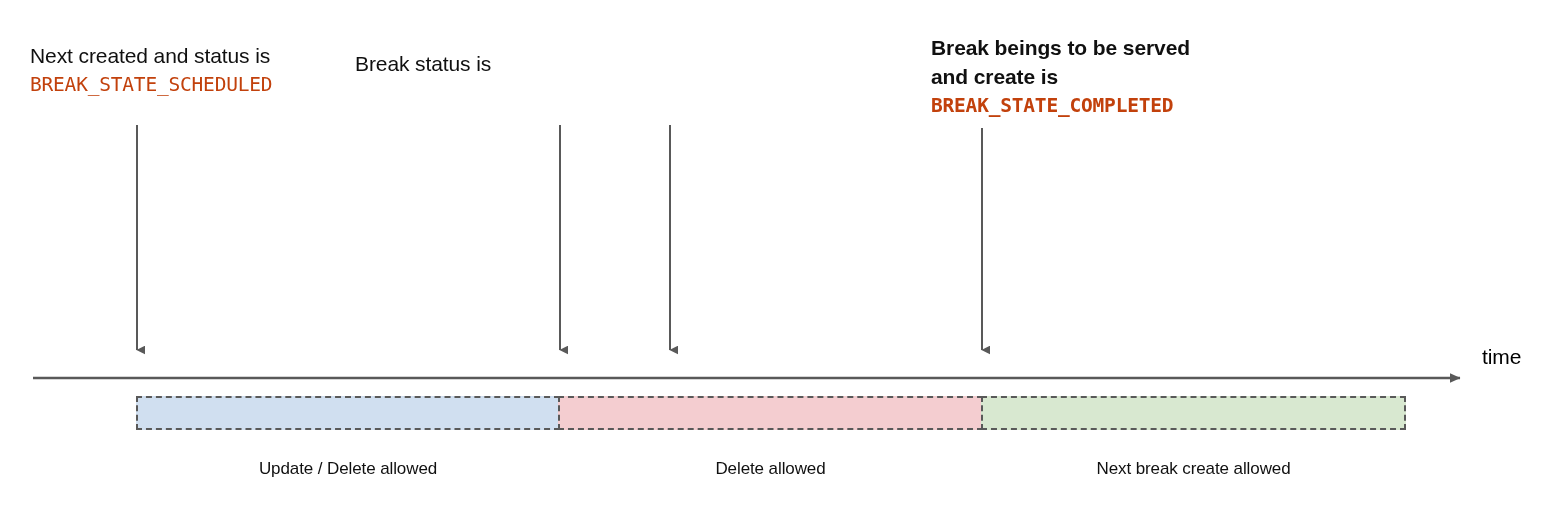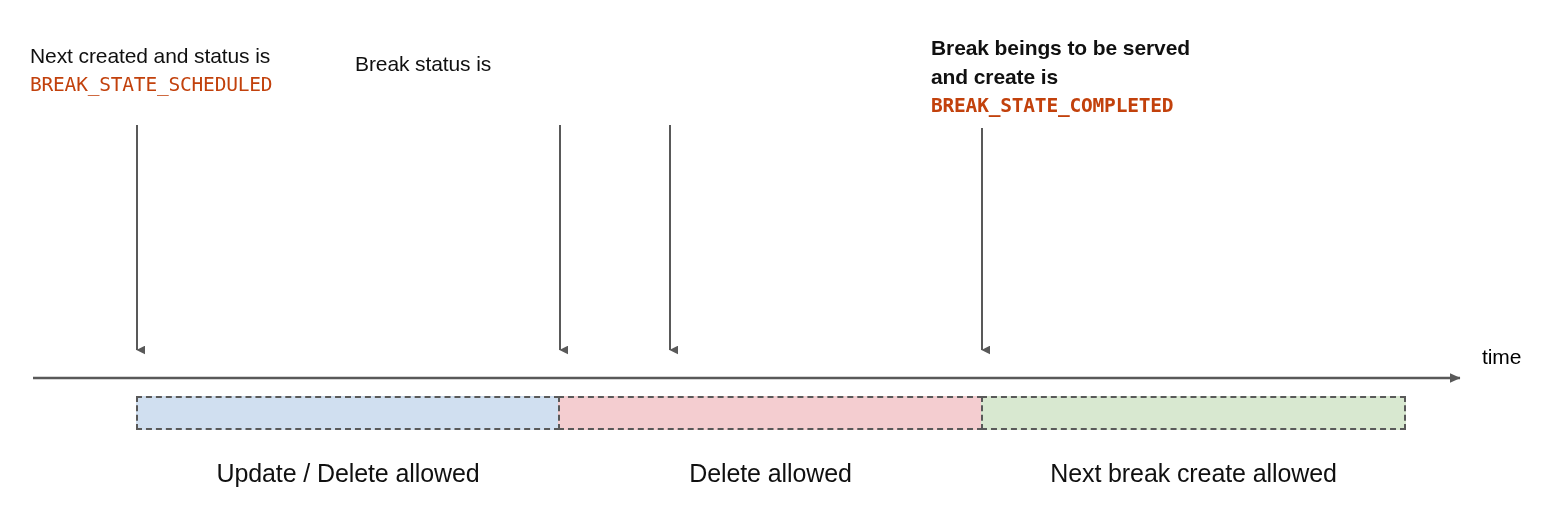--- a/index.html
+++ b/index.html
@@ -25,21 +25,21 @@
   .svg-layer{position:absolute;left:0;top:0;width:1558px;height:520px;pointer-events:none;}
 
   
   .bar{position:absolute;top:396px;height:34px;box-sizing:border-box;
        border:2px dashed #595959;}
   #bar-scheduled{left:136px;width:424px;}
   #bar-decisioned{left:558px;width:425px;}
   #bar-completed{left:981px;width:425px;}
 
   
-  .caption{position:absolute;top:459px;font-size:25px;letter-spacing:-0.1px;
+  .caption{position:absolute;top:459px;font-size:17px;letter-spacing:-0.1px;
            color:#101010;text-align:center;white-space:nowrap;}
   #caption-1{left:136px;width:424px;}
   #caption-2{left:558px;width:425px;}
   #caption-3{left:981px;width:425px;}
 
   
   #axis-label{position:absolute;left:1482px;top:345px;font-size:21px;
               letter-spacing:-0.1px;color:#000000;}
 </style>
 </head>

